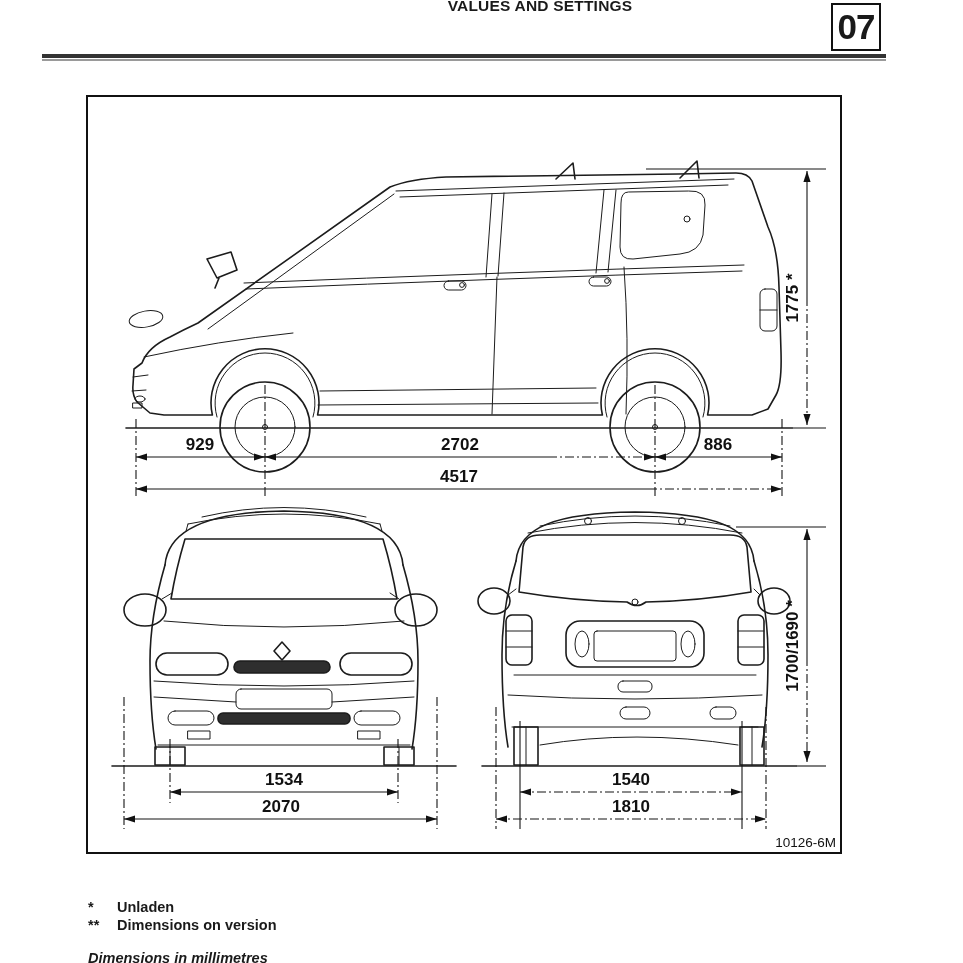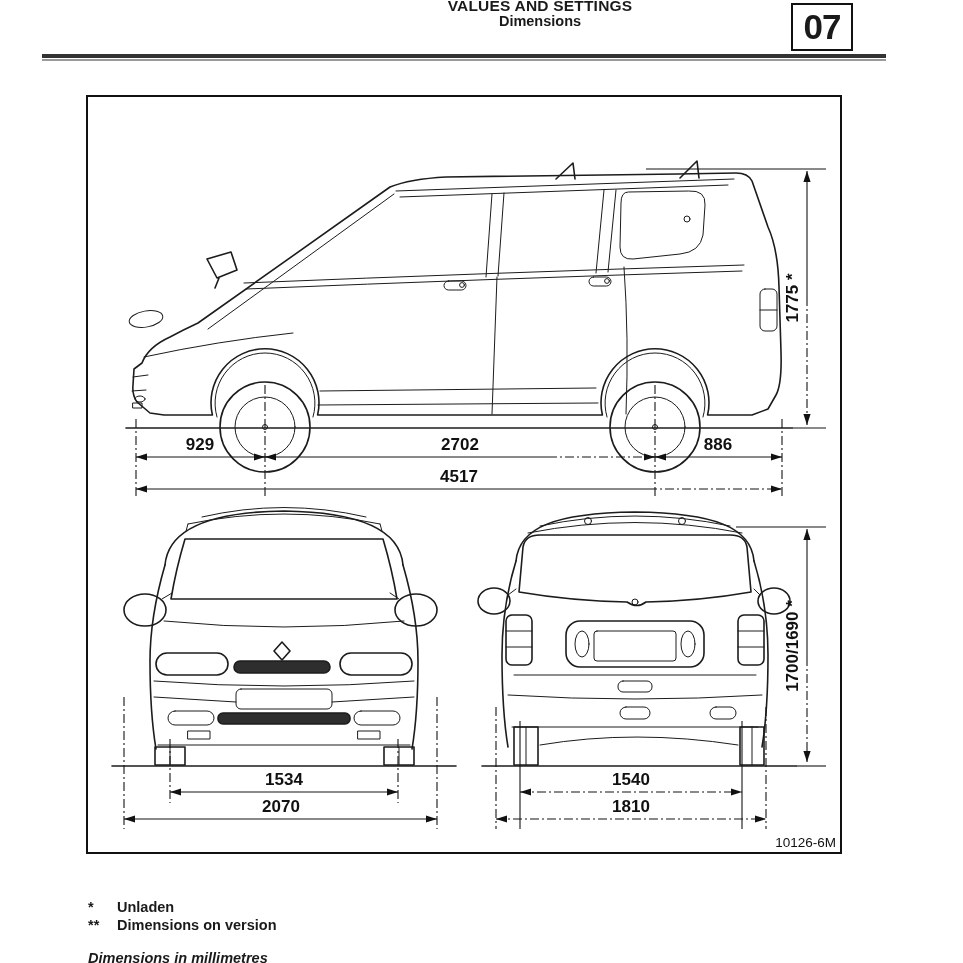--- a/index.html
+++ b/index.html
@@ -10,21 +10,21 @@
     color:#1a1a1a;
   }
   
   .page-header{
     position:absolute;left:390px;top:-2px;width:300px;
     text-align:center;font-weight:bold;
   }
   .page-header .t1{font-size:15.5px;line-height:16px;letter-spacing:.2px;}
   .page-header .t2{font-size:14.5px;line-height:15px;}
   .section-box{
-    position:absolute;left:791px;top:3px;width:62px;height:48px;
+    position:absolute;left:831px;top:3px;width:50px;height:48px;
     border:2.5px solid #111;background:#fff;box-sizing:border-box;
     font-size:35px;font-weight:bold;text-align:center;line-height:44px;
     letter-spacing:-1px;z-index:3;
   }
   .header-rule{position:absolute;left:42px;top:54px;width:844px;z-index:1;}
   .header-rule .r1{height:4px;background:#333;}
   .header-rule .r2{height:2px;background:#9a9a9a;margin-top:1px;}
   
   .diagram-box{
     position:absolute;left:86px;top:95px;width:752px;height:755px;
@@ -50,21 +50,20 @@
   }
   .footnotes .row{display:flex;}
   .footnotes .sym{width:29px;font-weight:bold;}
   .footnotes .units{margin-top:15px;font-style:italic;}
 </style>
 </head>
 <body>
 
 <div class="page-header">
   <div class="t1">VALUES AND SETTINGS</div>
-  <div class="t2">Dimensions</div>
 </div>
 <div class="section-box">07</div>
 <div class="header-rule">
   <div class="r1"></div>
   <div class="r2"></div>
 </div>
 
 <div class="diagram-box">
 <svg width="752" height="755" viewBox="0 0 752 755">
 

